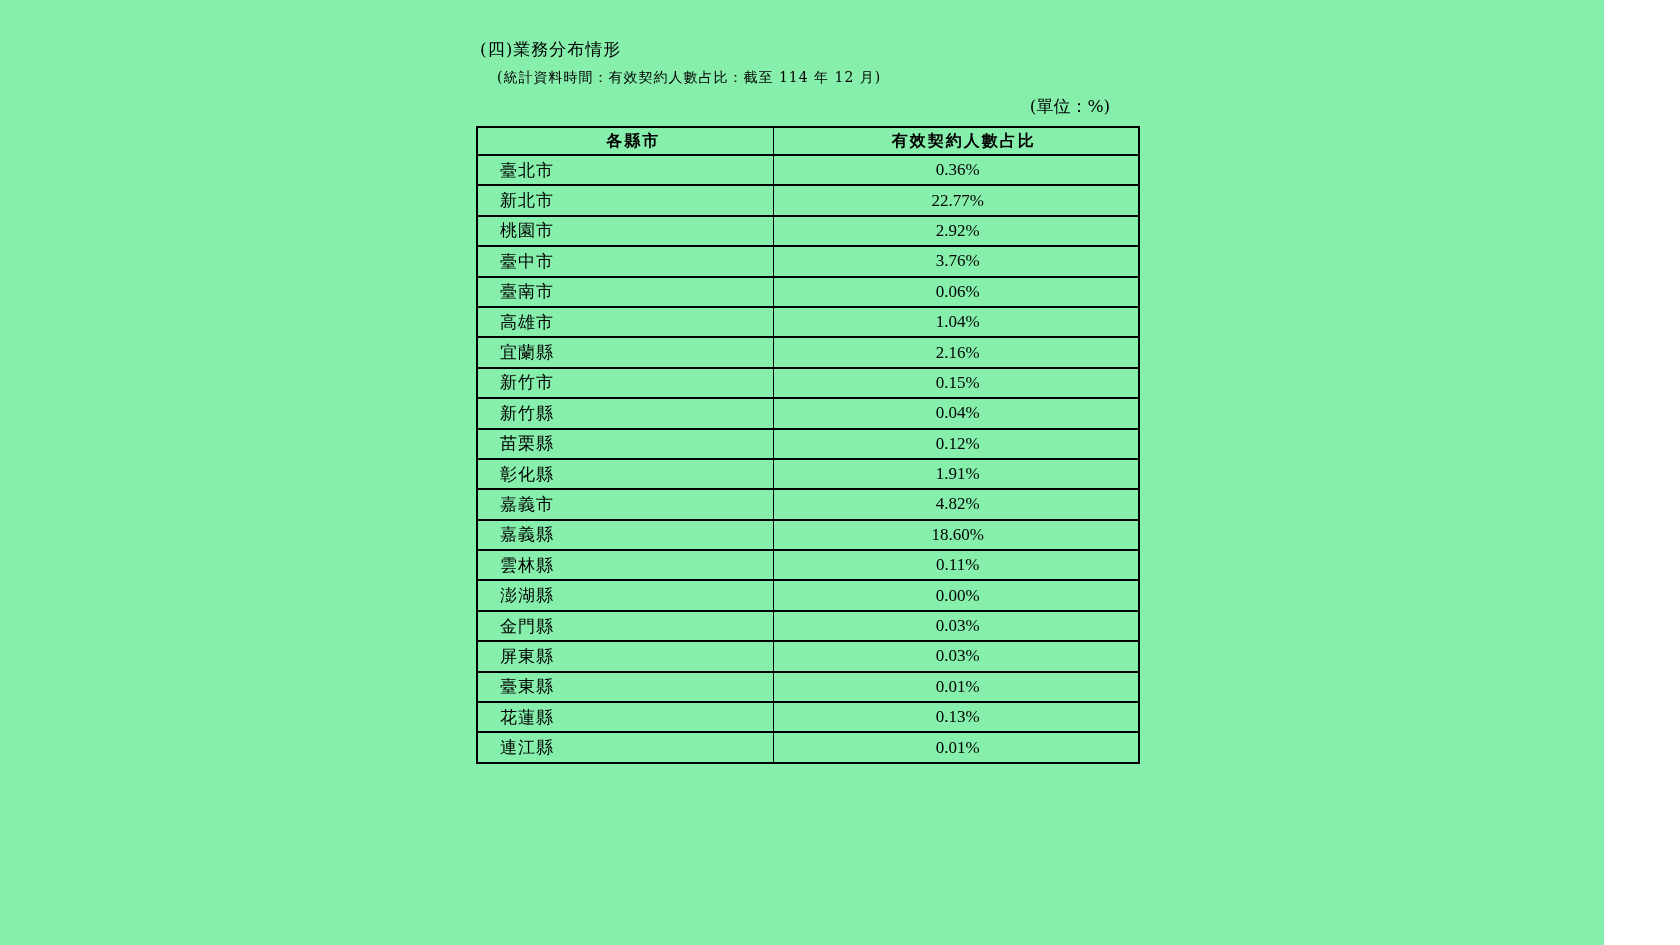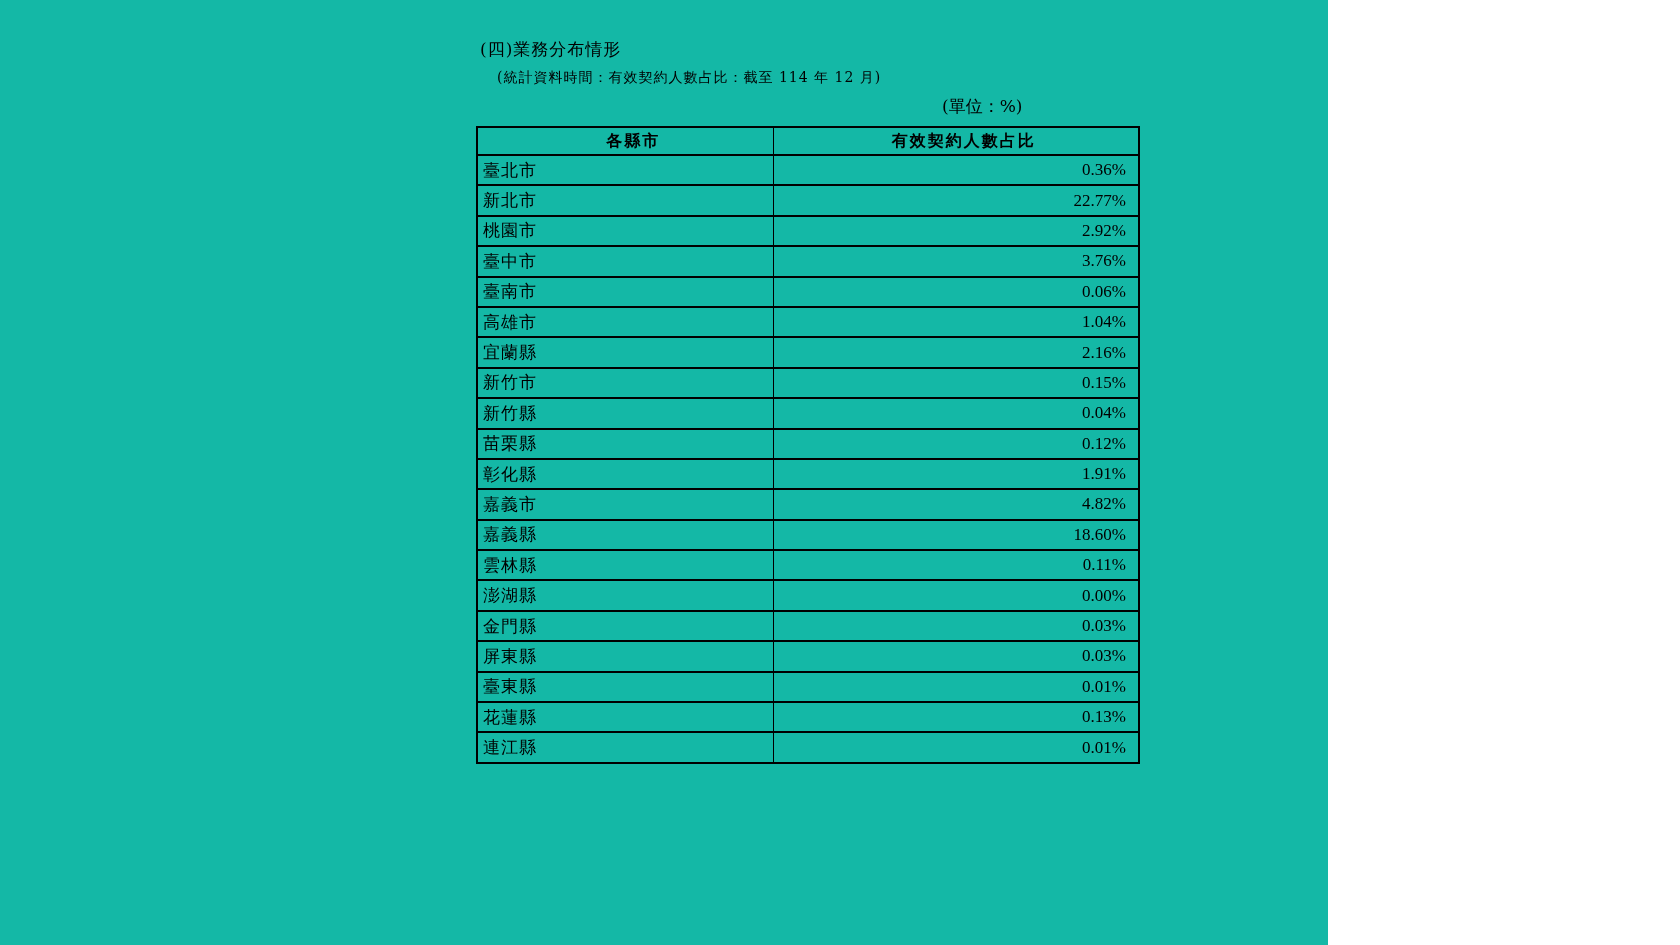--- a/index.html
+++ b/index.html
@@ -3,35 +3,35 @@
 <meta charset="utf-8">
 <style>
   * { margin: 0; padding: 0; box-sizing: border-box; }
   html, body {
     width: 1680px; height: 945px;
     background: #ffffff;
     font-family: "DejaVu Serif", "Liberation Serif", serif;
     color: #000000;
     overflow: hidden;
   }
-  .page { position: relative; width: 1328px; height: 945px; background: #14b8a6; text-decoration: underline; }
+  .page { position: relative; width: 1604px; height: 945px; background: #86efac; text-decoration: underline; }
 
   .title {
     position: absolute; left: 480px; top: 38px;
     font-size: 17px; line-height: 22px; letter-spacing: 1px;
     white-space: nowrap;
   }
   .subtitle {
     position: absolute; left: 497px; top: 65px;
     font-size: 14px; line-height: 24px; letter-spacing: 1px;
     white-space: nowrap;
   }
   .unit-note {
-    position: absolute; left: 942px; top: 95px; width: 200px;
-    text-align: left; font-size: 17px; line-height: 22px;
+    position: absolute; left: 970px; top: 95px; width: 200px;
+    text-align: center; font-size: 17px; line-height: 22px;
     white-space: nowrap;
   }
 
   table.dist {
     position: absolute; left: 476px; top: 126px;
     width: 662px; table-layout: fixed;
     border-collapse: collapse;
     border: 2px solid #000;
   }
   col.c-region { width: 296px; }
@@ -41,23 +41,23 @@
     border-left-width: 1px; border-right-width: 1px;
     font-weight: normal;
     overflow: hidden; white-space: nowrap; padding-left: 16px;
   }
   .dist th {
     height: 28px;
     text-align: center; vertical-align: middle;
     font-weight: bold; font-size: 16px; letter-spacing: 2px;
   }
   .dist td { height: 30.4px; font-size: 17px; vertical-align: middle; }
-  td.region-cell { text-align: left; padding-left: 5px; letter-spacing: 1px; }
+  td.region-cell { text-align: left; padding-left: 22px; letter-spacing: 1px; }
   td.value-cell  {
-    text-align: right; padding-right: 12px;
+    text-align: center; padding-right: 12px;
     font-family: "Liberation Serif", "DejaVu Serif", serif;
     margin-top: 17px;
   }
 </style>
 </head>
 <body>
 
 <div class="page">
   <div class="title">(四)業務分布情形</div>
   <div class="subtitle">(統計資料時間：有效契約人數占比：截至 114 年 12 月)</div>

